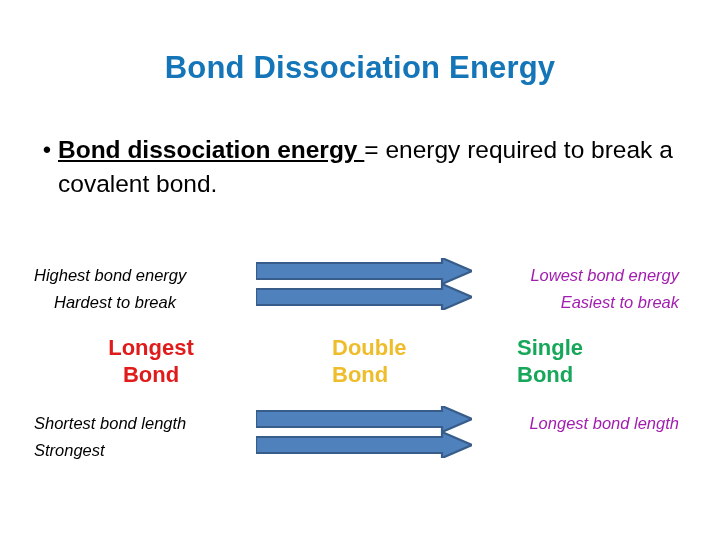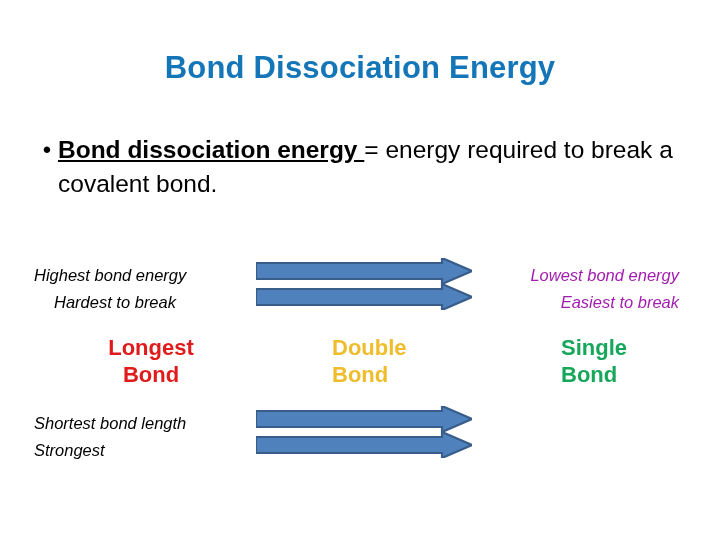--- a/index.html
+++ b/index.html
@@ -116,21 +116,21 @@
     text-align: center;
     color: #E01B1B;
   }
   #bond-double {
     left: 332px;
     top: 334px;
     text-align: left;
     color: #EFBD2B;
   }
   #bond-single {
-    left: 561px;
+    left: 517px;
     top: 334px;
     text-align: left;
     color: #17A75B;
   }
 </style>
 </head>
 <body>
 
 <div id="slide">
 
@@ -172,20 +172,21 @@
   </div>
 
   <div class="bond-label" id="bond-single">
     <div>Single</div>
     <div>Bond</div>
   </div>
 
   <div class="label-col-left" style="top:411px;">Shortest bond length</div>
   <div class="label-col-left" style="top:438px;">Strongest</div>
 
+  <div class="label-col-right" style="top:411px;">Longest bond length</div>
 
   <div class="arrow" style="top:406px;">
     <svg width="216" height="26" viewBox="0 0 216 26" xmlns="http://www.w3.org/2000/svg">
       <polygon points="0,5 186,5 186,0 216,13 186,26 186,21 0,21" fill="#4F81BD" stroke="#385D8A" stroke-width="2.2" stroke-linejoin="miter"></polygon>
     </svg>
   </div>
 
   <div class="arrow" style="top:432px;">
     <svg width="216" height="26" viewBox="0 0 216 26" xmlns="http://www.w3.org/2000/svg">
       <polygon points="0,5 186,5 186,0 216,13 186,26 186,21 0,21" fill="#4F81BD" stroke="#385D8A" stroke-width="2.2" stroke-linejoin="miter"></polygon>

